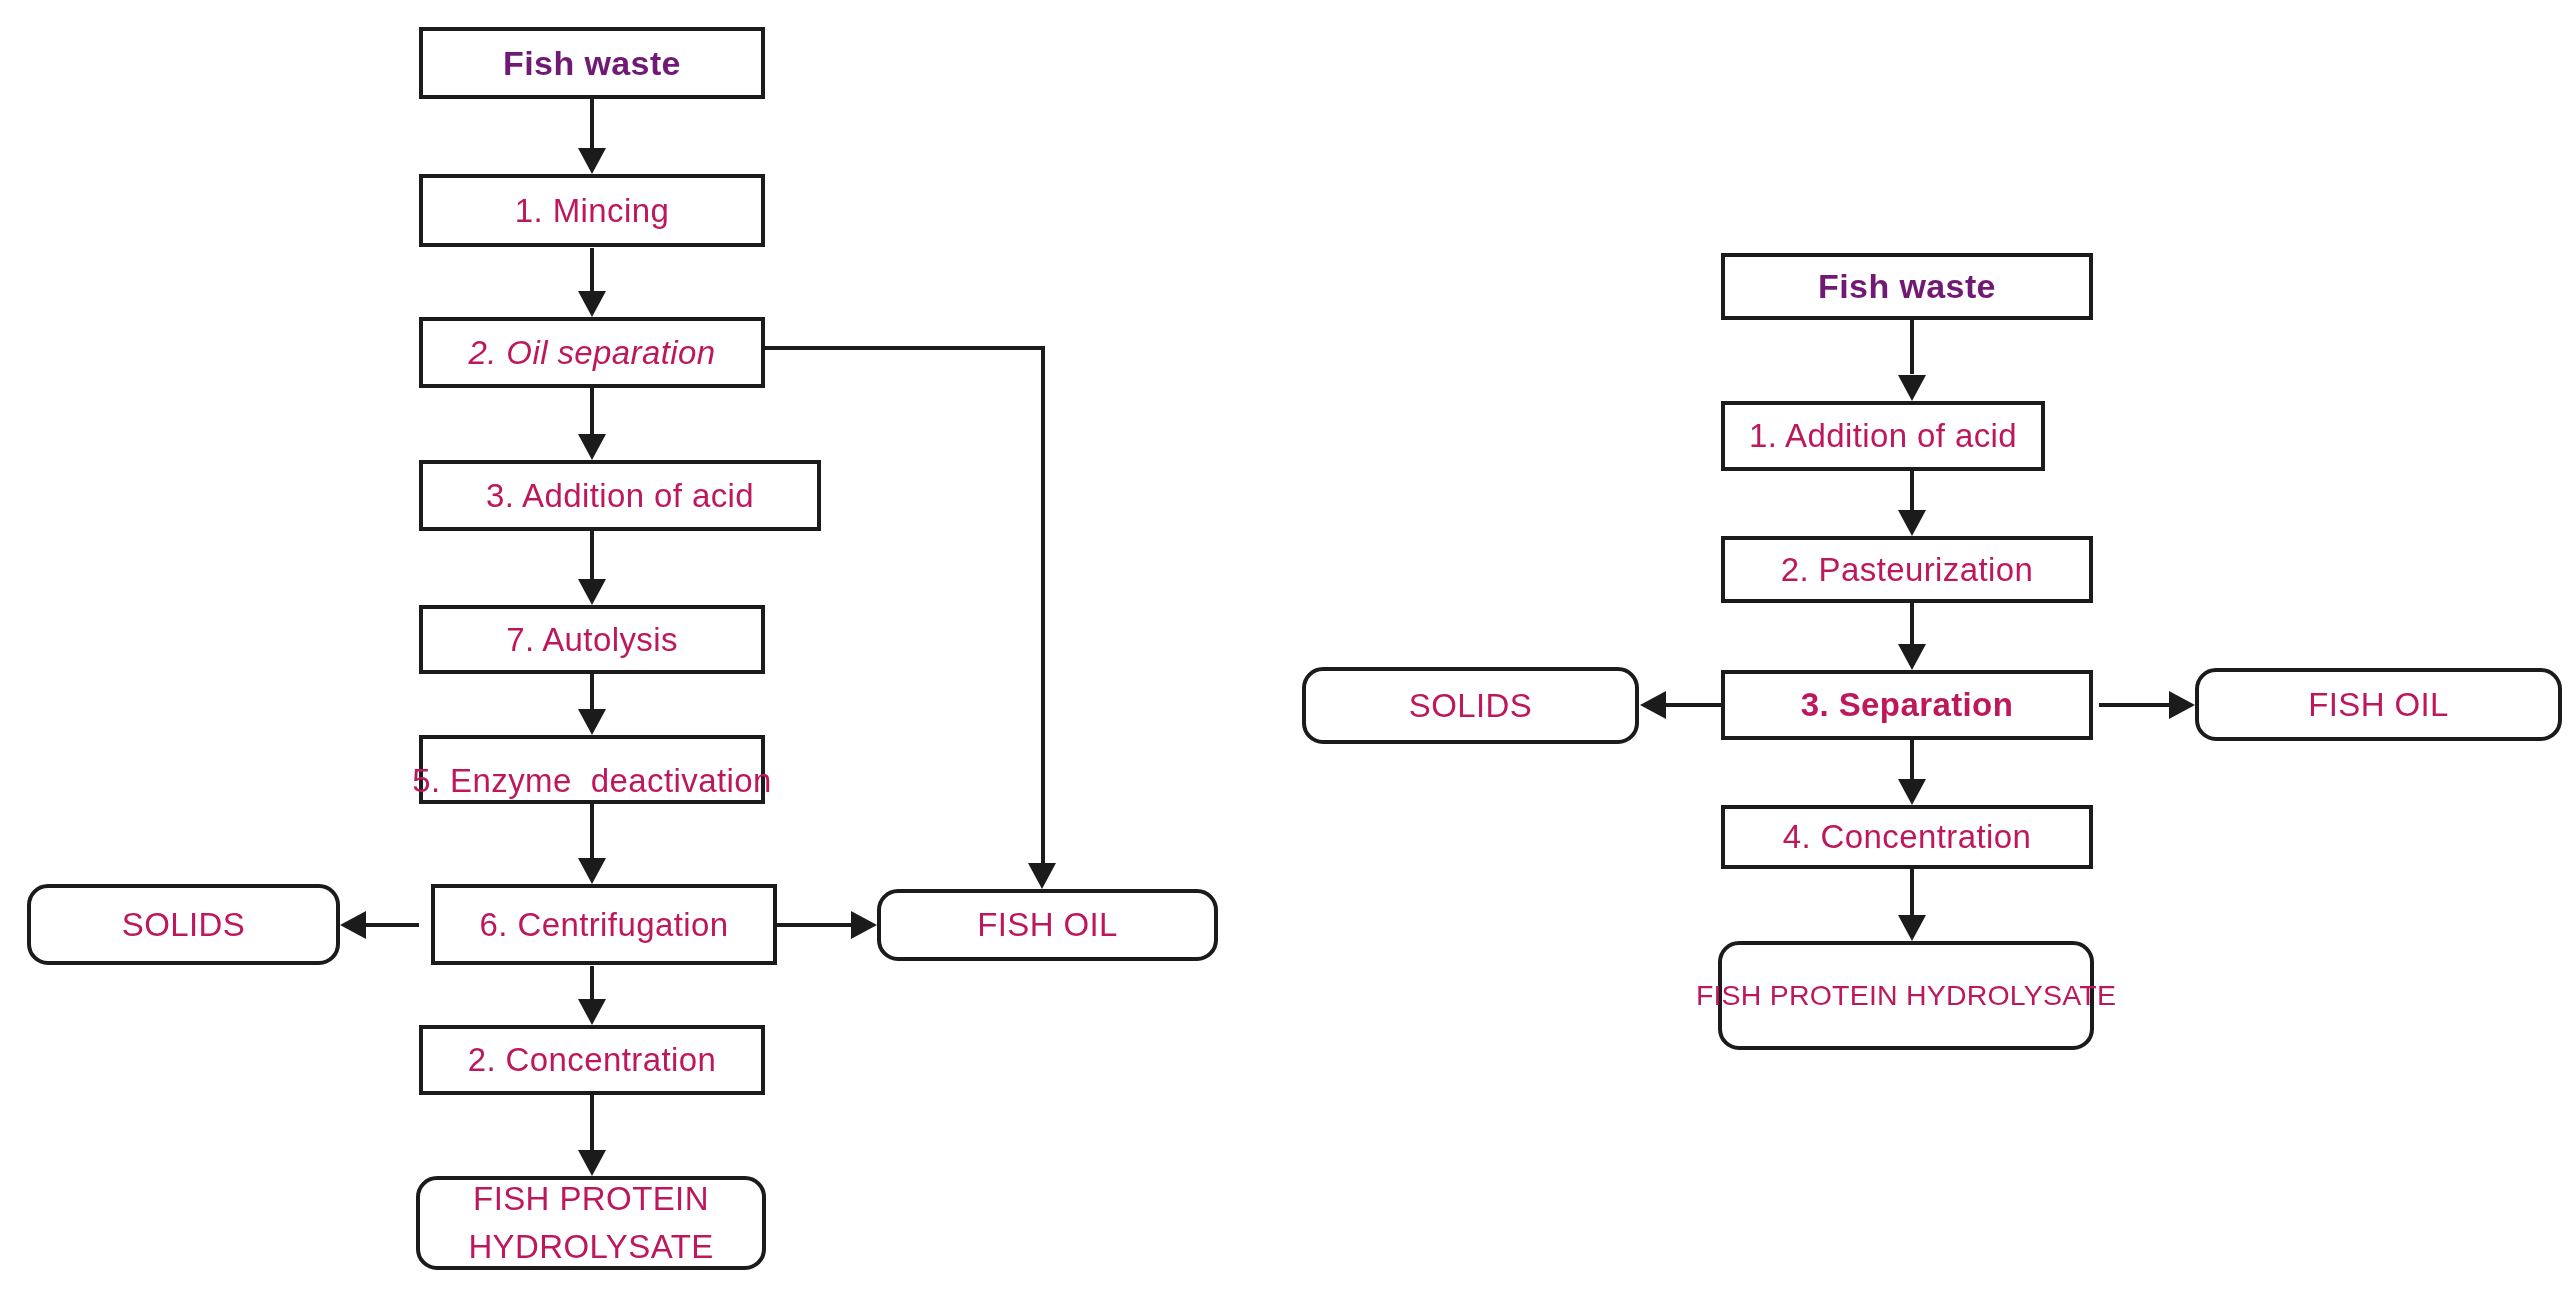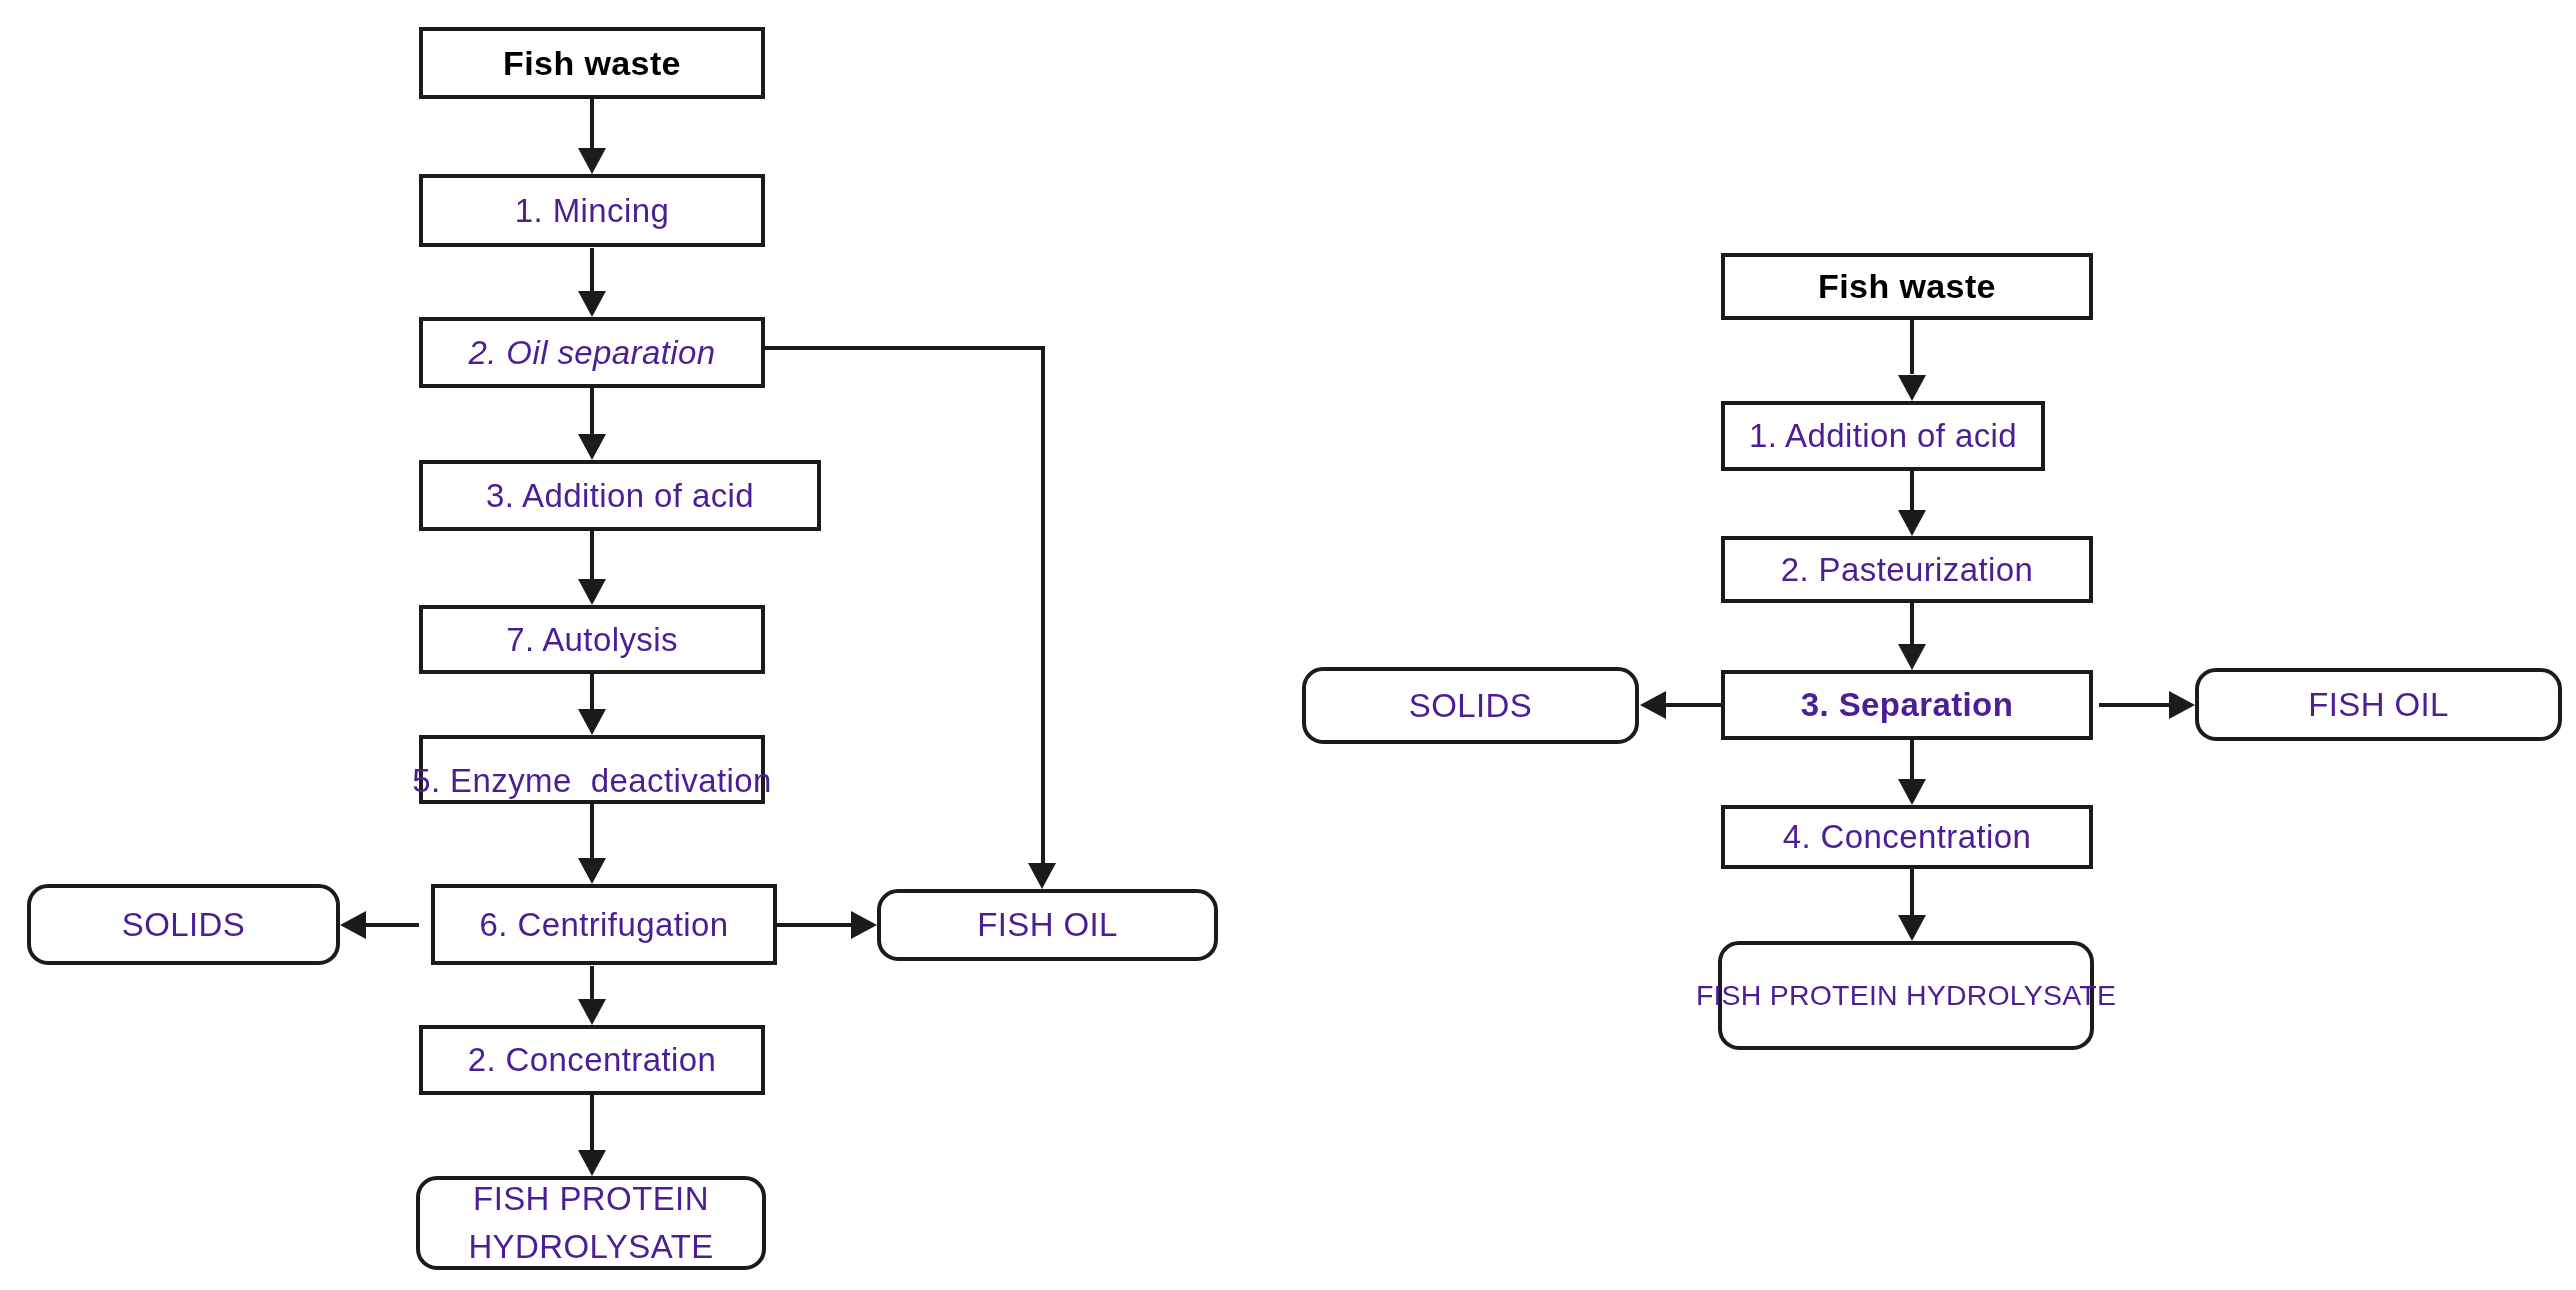--- a/index.html
+++ b/index.html
@@ -16,28 +16,28 @@
     box-sizing: border-box;
     background: #ffffff;
     border: 4.1px solid #1b1b1b;
     display: flex;
     align-items: center;
     justify-content: center;
     z-index: 2;
   }
   .node span {
     font-size: 33px;
-    color: #4c1d95;
+    color: #be185d;
     letter-spacing: 0.4px;
     white-space: pre;
     text-align: center;
   }
   .node.bold span {
     font-weight: bold;
-    color: #000000;
+    color: #701a75;
     font-size: 34px;
   }
   .node.round { border-radius: 21px; }
   .node.wrap span { white-space: normal; line-height: 1.45; padding: 0 24.4px; }
   .node.small span { font-size: 28.5px; letter-spacing: 0.2px; }
   .seg { position: absolute; background: #1b1b1b; z-index: 1; }
   .head { position: absolute; width: 0; height: 0; z-index: 1; }
   .head.down  { border-left: 14px solid transparent; border-right: 14px solid transparent; border-top: 26px solid #1b1b1b; }
   .head.left  { border-top: 14px solid transparent; border-bottom: 14px solid transparent; border-right: 26px solid #1b1b1b; }
   .head.right { border-top: 14px solid transparent; border-bottom: 14px solid transparent; border-left: 26px solid #1b1b1b; }

